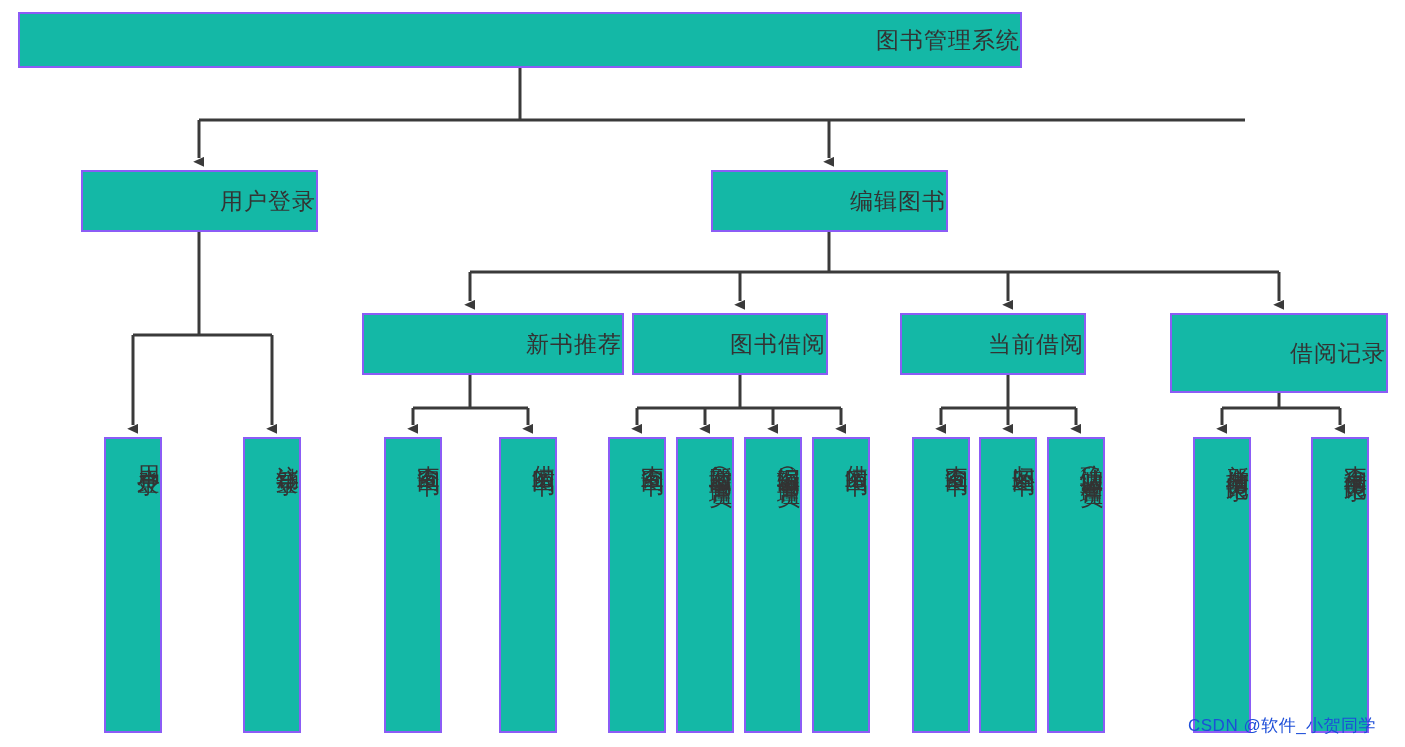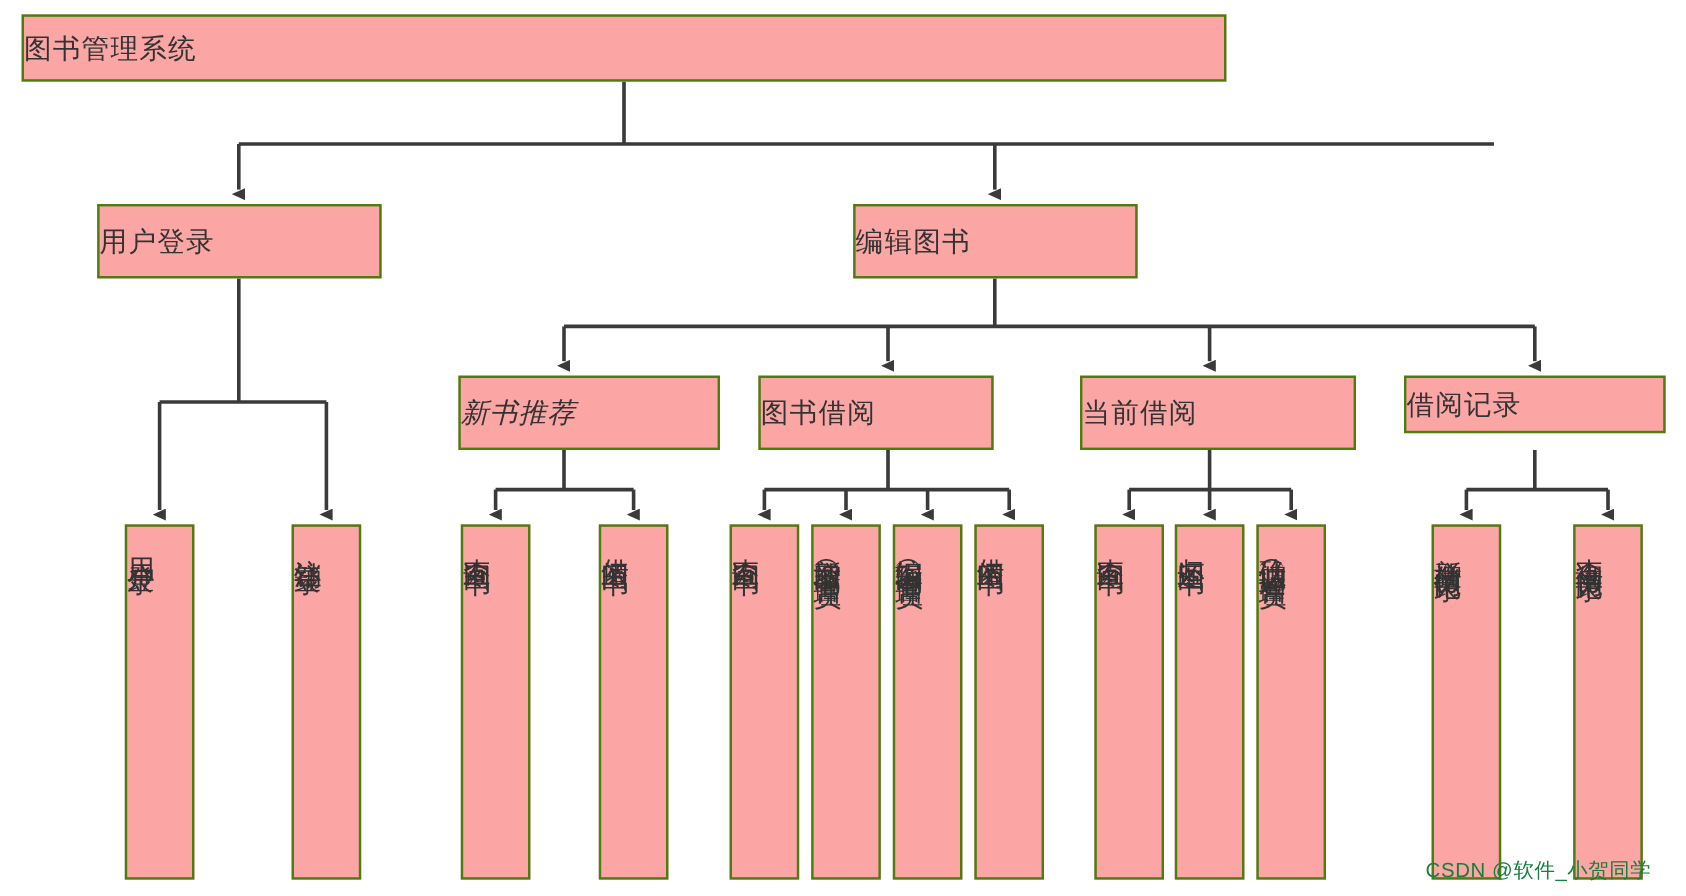--- a/index.html
+++ b/index.html
@@ -20,25 +20,25 @@
   #edges {
     position: absolute;
     left: 0;
     top: 0;
     width: 1405px;
     height: 747px;
   }
   .node {
     position: absolute;
     box-sizing: border-box;
-    border: 2px solid #4d7c0f;
-    background: #fca5a5;
+    border: 2px solid #8b5cf6;
+    background: #14b8a6;
     display: flex;
     align-items: center;
-    justify-content: flex-start;
+    justify-content: flex-end;
     color: #333333;
   }
   .node.root {
     font-size: 23px;
   }
   .node.lvl2 {
     font-size: 23px;
   }
   .node.lvl3 {
     font-size: 23px;
@@ -57,21 +57,21 @@
   }
   .htext {
     white-space: nowrap;
     letter-spacing: 1px;
   }
   #watermark {
     position: absolute;
     left: 1188px;
     top: 714px;
     font-size: 17px;
-    color: #15803d;
+    color: #1d4ed8;
     white-space: nowrap;
     letter-spacing: 0.5px;
   }
 </style>
 </head>
 <body>
 
 <div id="canvas">
 
   <svg id="edges" viewBox="0 0 1405 747" xmlns="http://www.w3.org/2000/svg">
@@ -129,30 +129,30 @@
     <span class="htext">图书管理系统</span>
   </div>
 
   <div class="node lvl2" style="left:81px; top:170px; width:237px; height:62px;">
     <span class="htext">用户登录</span>
   </div>
   <div class="node lvl2" style="left:711px; top:170px; width:237px; height:62px;">
     <span class="htext">编辑图书</span>
   </div>
 
-  <div class="node lvl3" style="left:382px; top:313px; width:218px; height:62px;font-style:italic;">
+  <div class="node lvl3" style="left:362px; top:313px; width:262px; height:62px;">
     <span class="htext">新书推荐</span>
   </div>
   <div class="node lvl3" style="left:632px; top:313px; width:196px; height:62px;">
     <span class="htext">图书借阅</span>
   </div>
-  <div class="node lvl3" style="left:900px; top:313px; width:230px; height:62px;">
+  <div class="node lvl3" style="left:900px; top:313px; width:186px; height:62px;">
     <span class="htext">当前借阅</span>
   </div>
-  <div class="node lvl3" style="left:1170px; top:313px; width:218px; height:48px;">
+  <div class="node lvl3" style="left:1170px; top:313px; width:218px; height:80px;">
     <span class="htext">借阅记录</span>
   </div>
 
   <div class="node leaf" style="left:104px; top:437px; width:58px; height:296px;">
     <span class="vtext">用户登录</span>
   </div>
   <div class="node leaf" style="left:243px; top:437px; width:58px; height:296px;">
     <span class="vtext">注销登录</span>
   </div>
 

